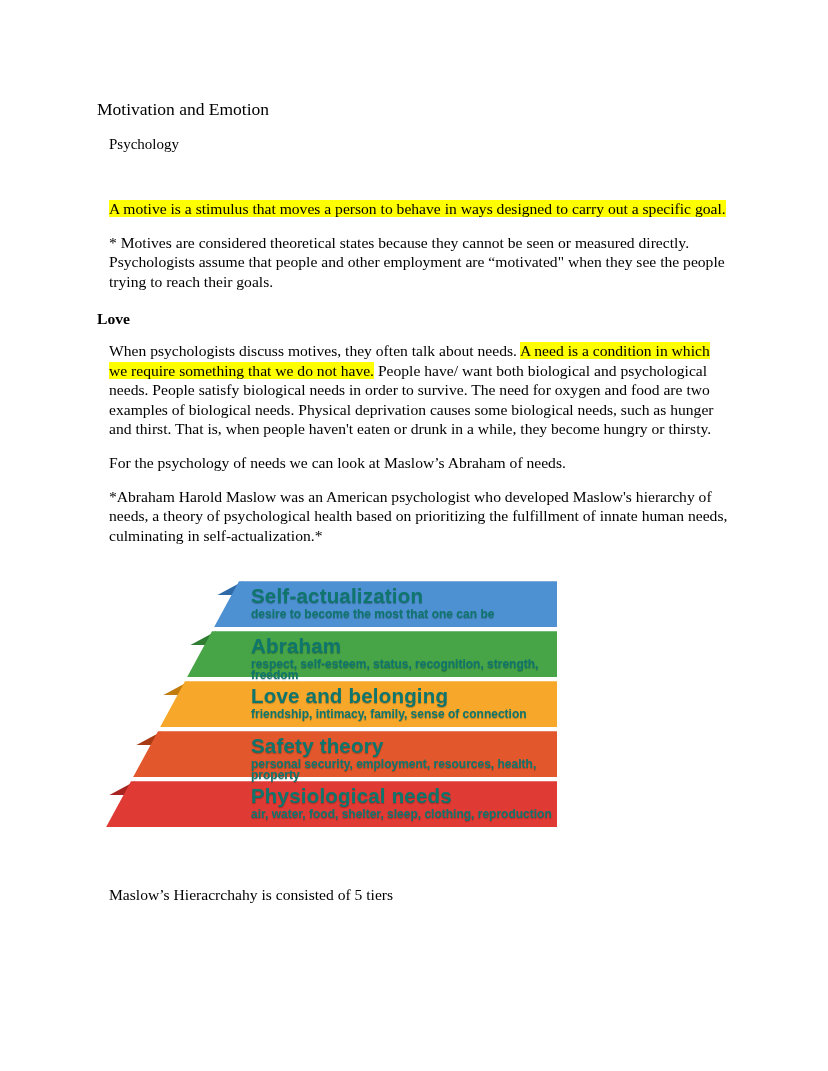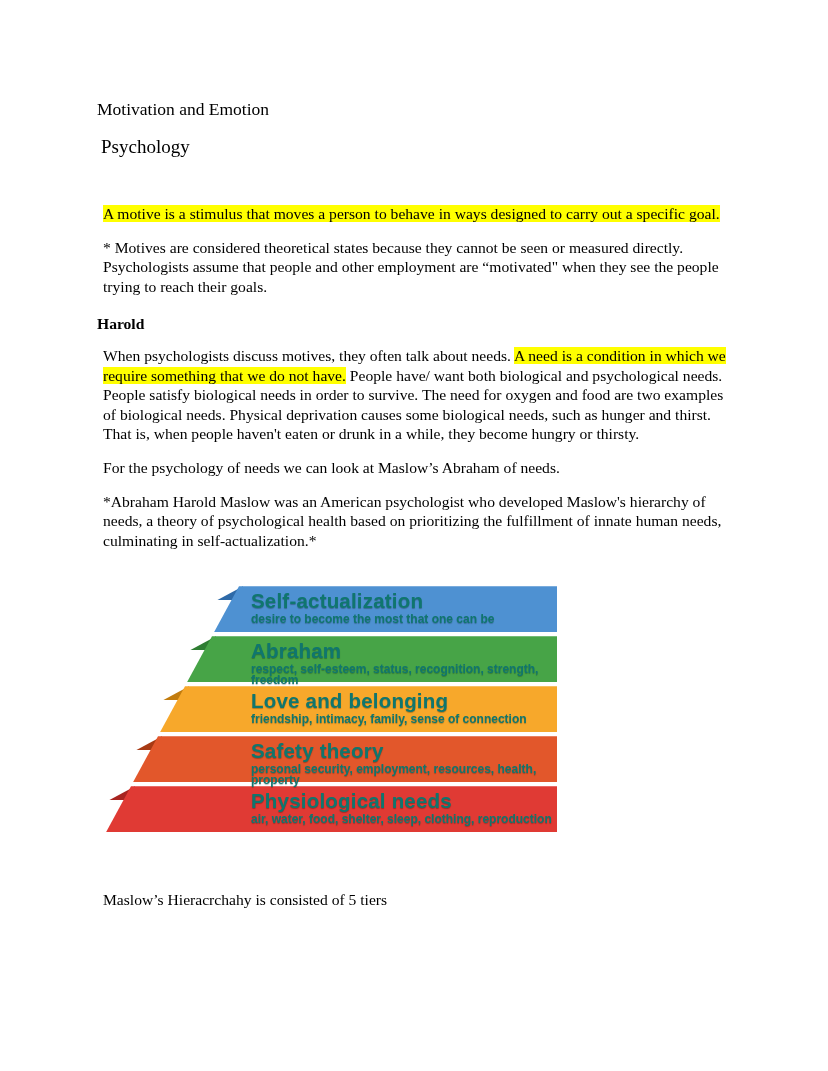--- a/index.html
+++ b/index.html
@@ -20,27 +20,27 @@
     height: 963px;
     padding: 99px 99px 0 97px;
     background: #ffffff;
   }
   .doc-title {
     font-size: 17.5px;
     font-weight: 400;
     margin: 0 0 16px 0;
   }
   .doc-subtitle {
-    font-size: 19px;
-    margin: 0 0 46px 4px;
+    font-size: 15px;
+    margin: 0 0 46px 12px;
   }
   p.body-text {
     font-size: 15.6px;
     line-height: 19.6px;
-    margin: 0 0 14px 6px;
+    margin: 0 0 14px 12px;
   }
   .hl {
     background: #ffff00;
   }
   .heading {
     font-weight: bold;
     margin: 18px 0 12px 0 !important;
   }
   .term {
     font-weight: bold;
@@ -117,21 +117,21 @@
 
 <div class="page">
 
   <h1 class="doc-title">Motivation and Emotion</h1>
   <div class="doc-subtitle">Psychology</div>
 
   <p class="body-text"><span class="hl">A motive is a stimulus that moves a person to behave in ways designed to carry out a specific goal.</span></p>
 
   <p class="body-text">* Motives are considered theoretical states because they cannot be seen or measured directly. Psychologists assume that people and other employment are “motivated" when they see the people trying to reach their goals.</p>
 
-  <p class="body-text heading">Harold</p>
+  <p class="body-text heading">Love</p>
 
   <p class="body-text"><span>When psychologists discuss motives, they often talk about needs. </span><span class="hl">A need is a condition in which we require something that we do not have.</span><span>  People have/ want both biological and psychological needs. People satisfy biological needs in order to survive. The need for oxygen and food are two examples of biological needs. Physical deprivation causes some biological needs, such as hunger and thirst. That is, when people haven't eaten or drunk in a while, they become hungry or thirsty.</span></p>
 
   <p class="body-text">For the psychology of needs we can look at Maslow’s Abraham of needs.</p>
 
   <p class="body-text">*Abraham Harold Maslow was an American psychologist who developed Maslow's hierarchy of needs, a theory of psychological health based on prioritizing the fulfillment of innate human needs, culminating in self-actualization.*</p>
 
   <div class="figure">
     <div class="pyramid">
 

